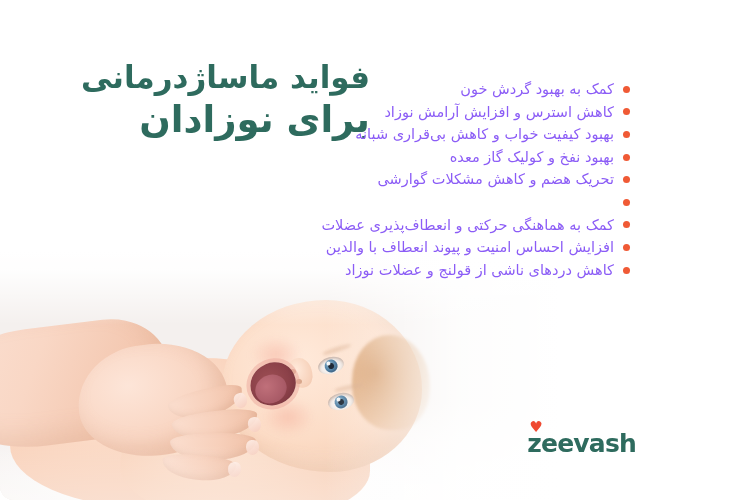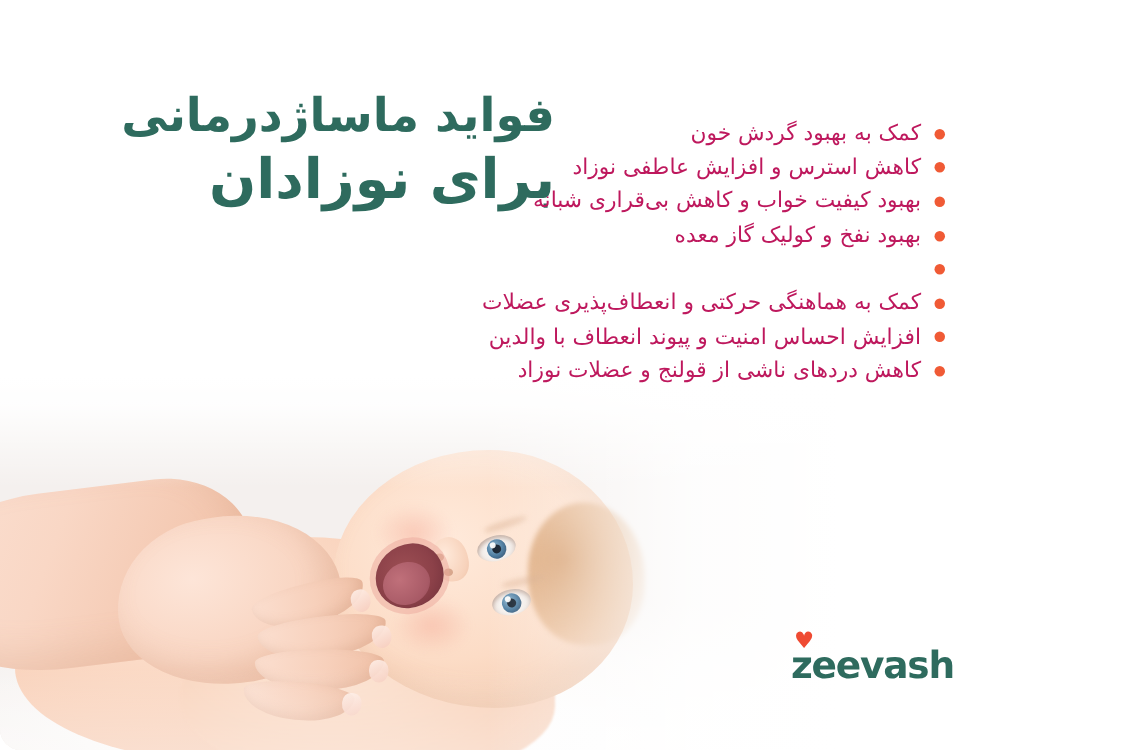--- a/index.html
+++ b/index.html
@@ -250,21 +250,21 @@
   }
   .bullet{
     flex:0 0 auto;
     width:7px;height:7px;
     border-radius:50%;
     background:#f05a35;
     margin-left:9px;
   }
   .benefit-text{
     font-size:14.5px;
-    color:#be185d;
+    color:#8b5cf6;
     line-height:1;
   }
 
   
   .logo{
     position:absolute;
     right:42px;bottom:44px;
     text-align:left;
     direction:ltr;
   }
@@ -345,29 +345,33 @@
     <div class="line2">برای نوزادان</div>
   </div>
 
   <div class="benefits">
     <div class="benefit">
       <span class="bullet"></span>
       <span class="benefit-text">کمک به بهبود گردش خون</span>
     </div>
     <div class="benefit">
       <span class="bullet"></span>
-      <span class="benefit-text">کاهش استرس و افزایش عاطفی نوزاد</span>
+      <span class="benefit-text">کاهش استرس و افزایش آرامش نوزاد</span>
     </div>
     <div class="benefit">
       <span class="bullet"></span>
       <span class="benefit-text">بهبود کیفیت خواب و کاهش بی‌قراری شبانه</span>
     </div>
     <div class="benefit">
       <span class="bullet"></span>
       <span class="benefit-text">بهبود نفخ و کولیک گاز معده</span>
+    </div>
+    <div class="benefit">
+      <span class="bullet"></span>
+      <span class="benefit-text">تحریک هضم و کاهش مشکلات گوارشی</span>
     </div>
     <div class="benefit">
       <span class="bullet"></span>
     </div>
     <div class="benefit">
       <span class="bullet"></span>
       <span class="benefit-text">کمک به هماهنگی حرکتی و انعطاف‌پذیری عضلات</span>
     </div>
     <div class="benefit">
       <span class="bullet"></span>

